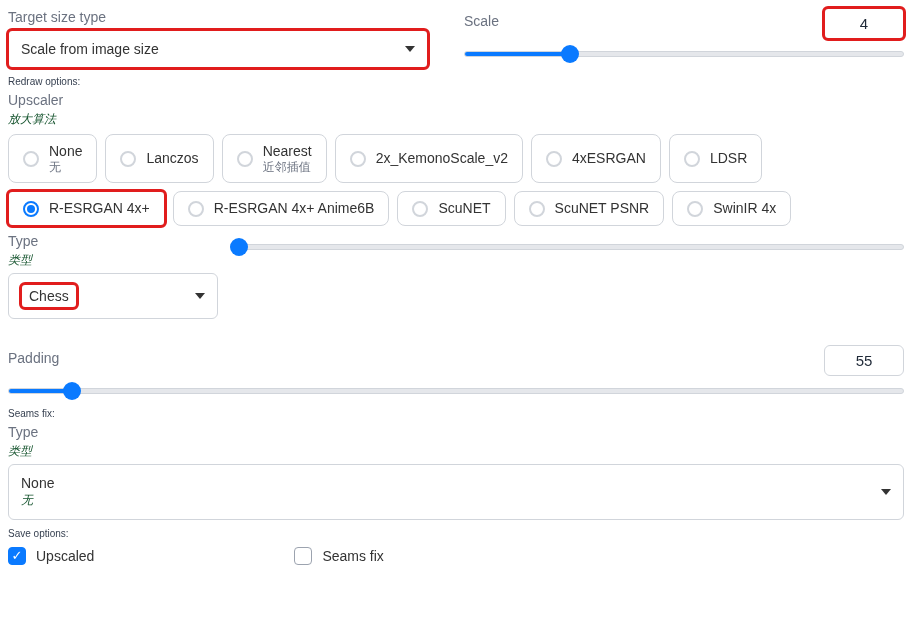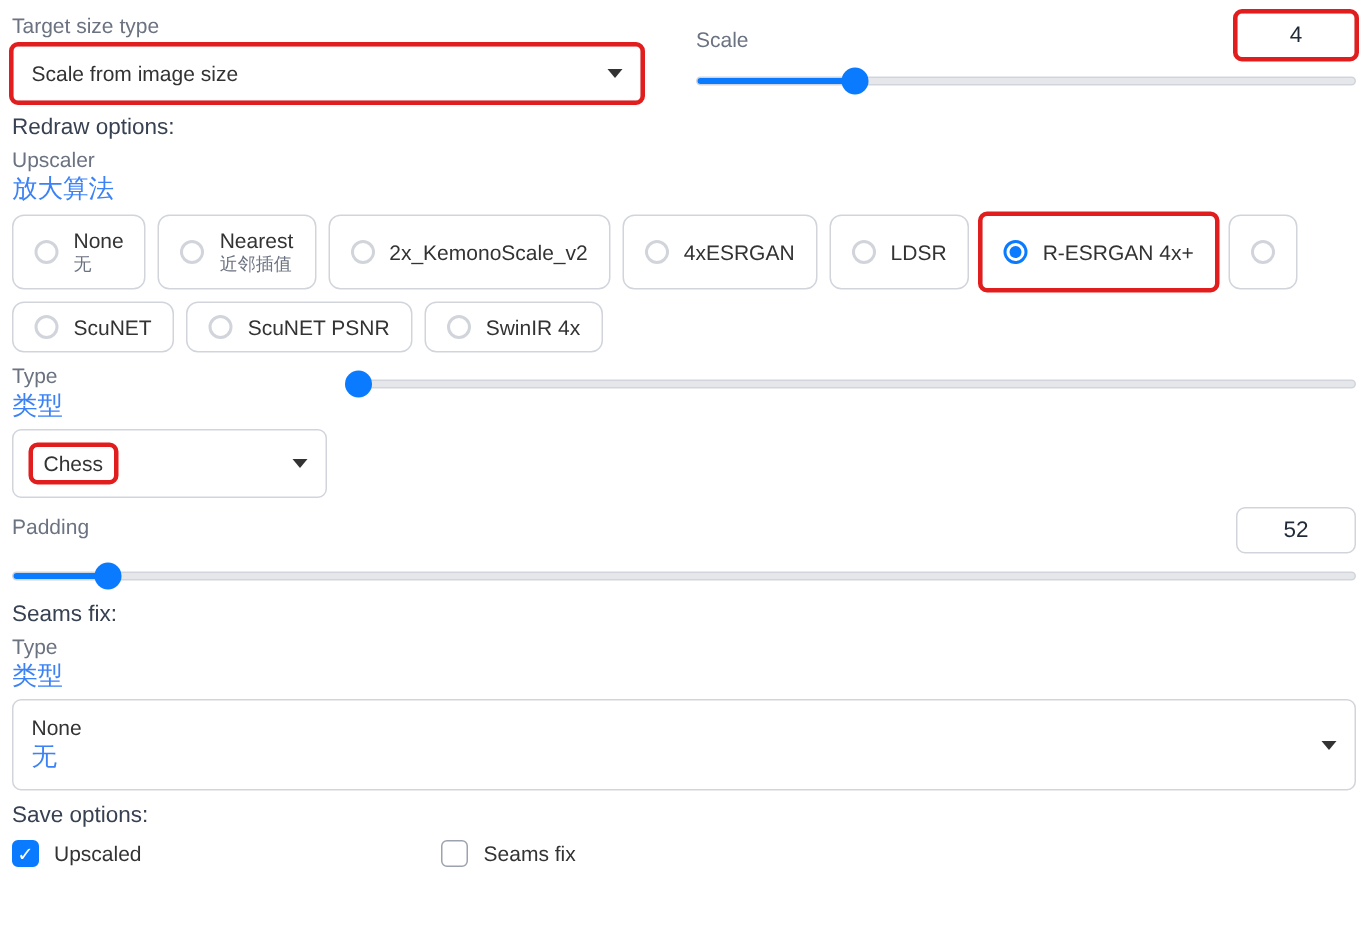--- a/index.html
+++ b/index.html
@@ -1,56 +1,56 @@
 <!DOCTYPE html>
 <html><head>
 <meta charset="utf-8">
 <style>
 * { box-sizing: border-box; margin: 0; padding: 0; font-family: -apple-system, BlinkMacSystemFont, "Segoe UI", sans-serif; }
 body { background: #fff; padding: 8px; font-size: 14px; color: #333; width: 912px; }
 .row { display: flex; gap: 16px; margin-bottom: 6px; align-items: flex-start; }
 .col { display: flex; flex-direction: column; }
 .label { color: #6b7280; font-size: 14px; margin-bottom: 4px; line-height: 1.3; }
-.label-sub { font-size: 17px; color: #3b82f6; }
+.label-sub { font-size: 12px; color: #14532d; font-style: italic; }
 .select { border: 1px solid #d1d5db; border-radius: 6px; padding: 10px 12px; background: #fff; display: flex; justify-content: space-between; align-items: center; cursor: pointer; }
 .select.wide { width: 100%; }
 .caret { width: 0; height: 0; border-left: 5px solid transparent; border-right: 5px solid transparent; border-top: 6px solid #333; }
 .numbox { border: 1px solid #d1d5db; border-radius: 6px; padding: 6px 10px; background: #fff; text-align: center; min-width: 80px; font-size: 15px; color: #1f2937; }
 .slider { position: relative; height: 18px; display: flex; align-items: center; }
 .slider-track { height: 6px; background: #e5e7eb; border: 1px solid #d1d5db; border-radius: 3px; width: 100%; position: relative; }
 .slider-fill { position: absolute; left: 0; top: 0; height: 100%; background: #0a7aff; border-radius: 3px 0 0 3px; }
 .slider-thumb { position: absolute; width: 18px; height: 18px; background: #0a7aff; border-radius: 50%; top: 50%; transform: translate(-50%, -50%); }
 .radio-group { display: flex; flex-wrap: wrap; gap: 8px; margin: 6px 0; }
 .radio-opt { border: 1px solid #d1d5db; border-radius: 8px; padding: 8px 14px; display: flex; align-items: center; gap: 10px; cursor: pointer; background: #fff; }
 .radio-circle { width: 16px; height: 16px; border: 2px solid #d1d5db; border-radius: 50%; display: flex; align-items: center; justify-content: center; flex-shrink: 0; }
 .radio-circle.checked { border-color: #0a7aff; }
 .radio-dot { width: 8px; height: 8px; background: #0a7aff; border-radius: 50%; }
 .radio-text { display: flex; flex-direction: column; line-height: 1.2; }
 .radio-text .cn { font-size: 12px; color: #6b7280; }
-.section-title { color: #374151; font-size: 15px; margin: 8px 0 4px; }
+.section-title { color: #374151; font-size: 10px; margin: 8px 0 4px; }
 .checkbox-row { display: flex; gap: 200px; margin-top: 8px; }
 .checkbox { display: flex; align-items: center; gap: 10px; }
 .cb-box { width: 18px; height: 18px; border: 1.5px solid #9ca3af; border-radius: 4px; display: flex; align-items: center; justify-content: center; }
 .cb-box.checked { background: #0a7aff; border-color: #0a7aff; }
 .check { color: #fff; font-size: 13px; }
 .hl-red { outline: 3px solid #e11d1d; outline-offset: -1px; border-radius: 4px; }
 </style>
 </head>
 <body>
 
 <div class="row">
   <div class="col" style="flex:1">
     <div class="label">Target size type</div>
     <div class="select hl-red" style="width:420px">
       <span>Scale from image size</span>
       <span class="caret"></span>
     </div>
   </div>
   <div class="col" style="flex:1">
-    <div style="display:flex;justify-content:space-between;align-items:flex-end">
+    <div style="display:flex;justify-content:space-between;align-items:center">
       <div class="label">Scale</div>
       <div class="numbox hl-red">4</div>
     </div>
     <div class="slider" style="margin-top:6px">
       <div class="slider-track">
           <div class="slider-fill" style="width:24%"></div>
           <div class="slider-thumb" style="left:24%"></div>
         </div>
     </div>
   </div>
@@ -62,20 +62,26 @@
   <span>Upscaler</span><br>
   <span class="label-sub">放大算法</span>
 </div>
 
 <div class="radio-group" id="upscaler-group">
     <div class="radio-opt">
       <div class="radio-circle"></div>
       <div class="radio-text">
         <span>None</span>
         <span class="cn">无</span>
+      </div>
+    </div>
+    <div class="radio-opt">
+      <div class="radio-circle"></div>
+      <div class="radio-text">
+        <span>Lanczos</span>
       </div>
     </div>
     <div class="radio-opt">
       <div class="radio-circle"></div>
       <div class="radio-text">
         <span>Nearest</span>
         <span class="cn">近邻插值</span>
       </div>
     </div>
     <div class="radio-opt">
@@ -99,20 +105,23 @@
     <div class="radio-opt hl-red">
       <div class="radio-circle checked">
         <div class="radio-dot"></div>
       </div>
       <div class="radio-text">
         <span>R-ESRGAN 4x+</span>
       </div>
     </div>
     <div class="radio-opt">
       <div class="radio-circle"></div>
+      <div class="radio-text">
+        <span>R-ESRGAN 4x+ Anime6B</span>
+      </div>
     </div>
     <div class="radio-opt">
       <div class="radio-circle"></div>
       <div class="radio-text">
         <span>ScuNET</span>
       </div>
     </div>
     <div class="radio-opt">
       <div class="radio-circle"></div>
       <div class="radio-text">
@@ -140,24 +149,24 @@
   <div class="col" style="flex:1">
     <div class="slider" style="margin-top:6px">
       <div class="slider-track">
           <div class="slider-fill" style="width:0%"></div>
           <div class="slider-thumb" style="left:0%"></div>
         </div>
     </div>
   </div>
 </div>
 
-<div class="col" style="margin-top:6px">
+<div class="col" style="margin-top:26px">
   <div style="display:flex;justify-content:space-between;align-items:center">
     <div class="label">Padding</div>
-    <div class="numbox">52</div>
+    <div class="numbox">55</div>
   </div>
   <div class="slider" style="margin-top:6px">
     <div class="slider-track">
         <div class="slider-fill" style="width:7%"></div>
         <div class="slider-thumb" style="left:7%"></div>
       </div>
   </div>
 </div>
 
 <div class="section-title">Seams fix:</div>

